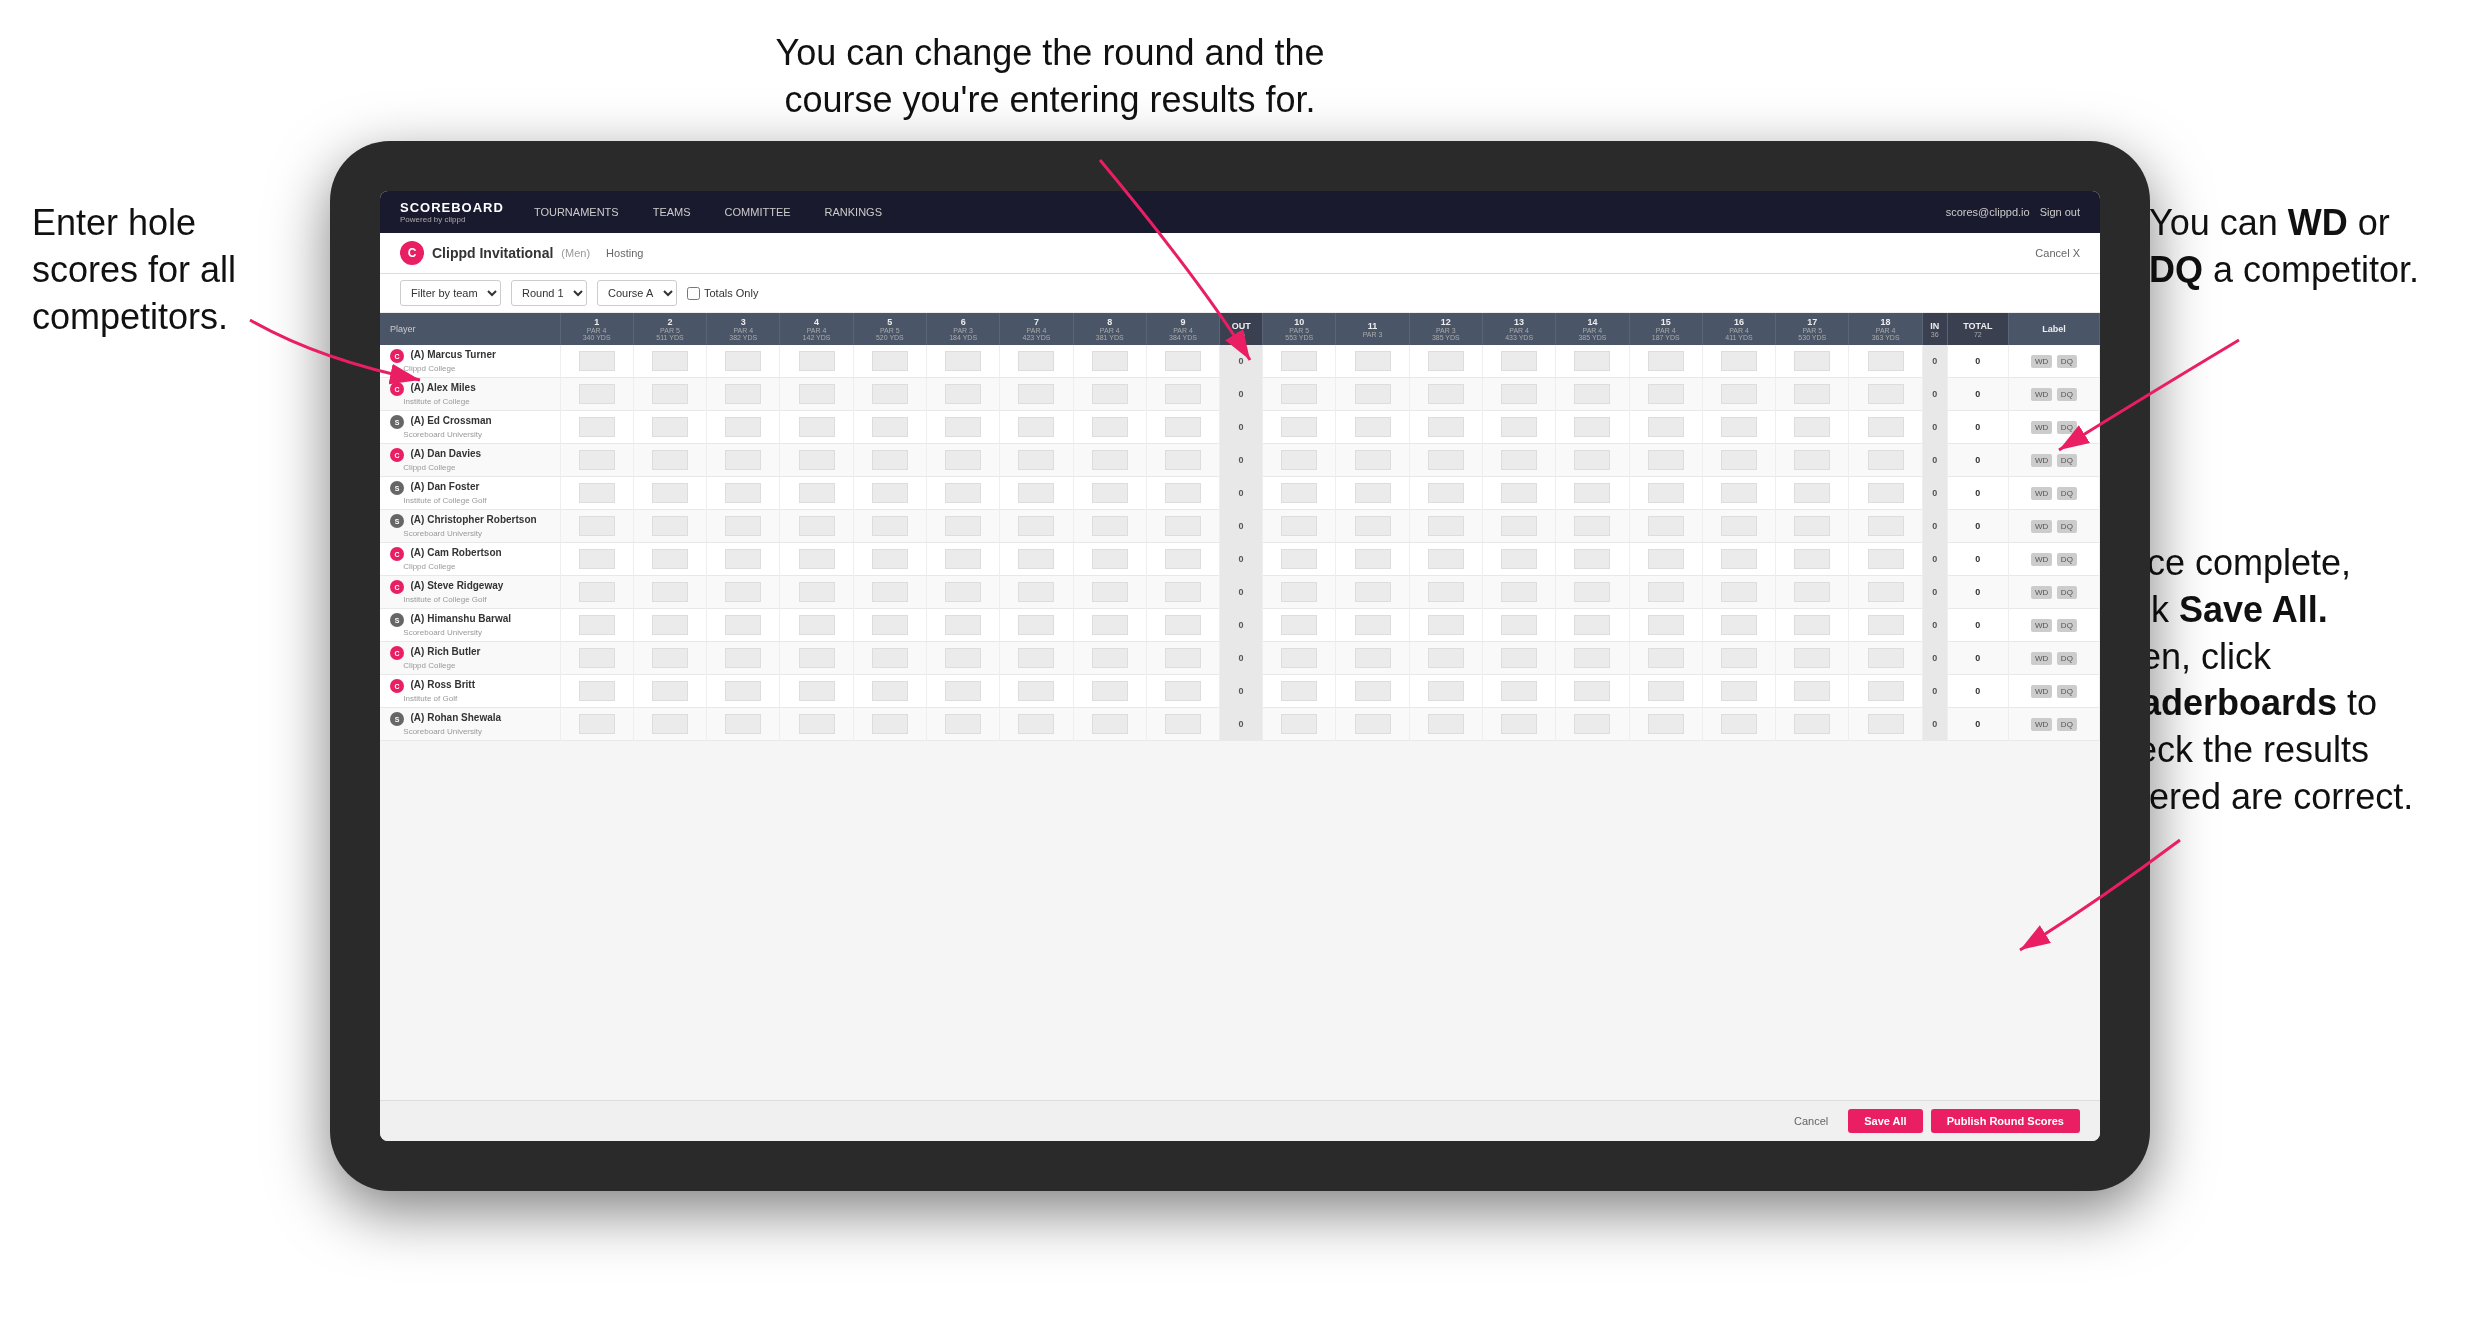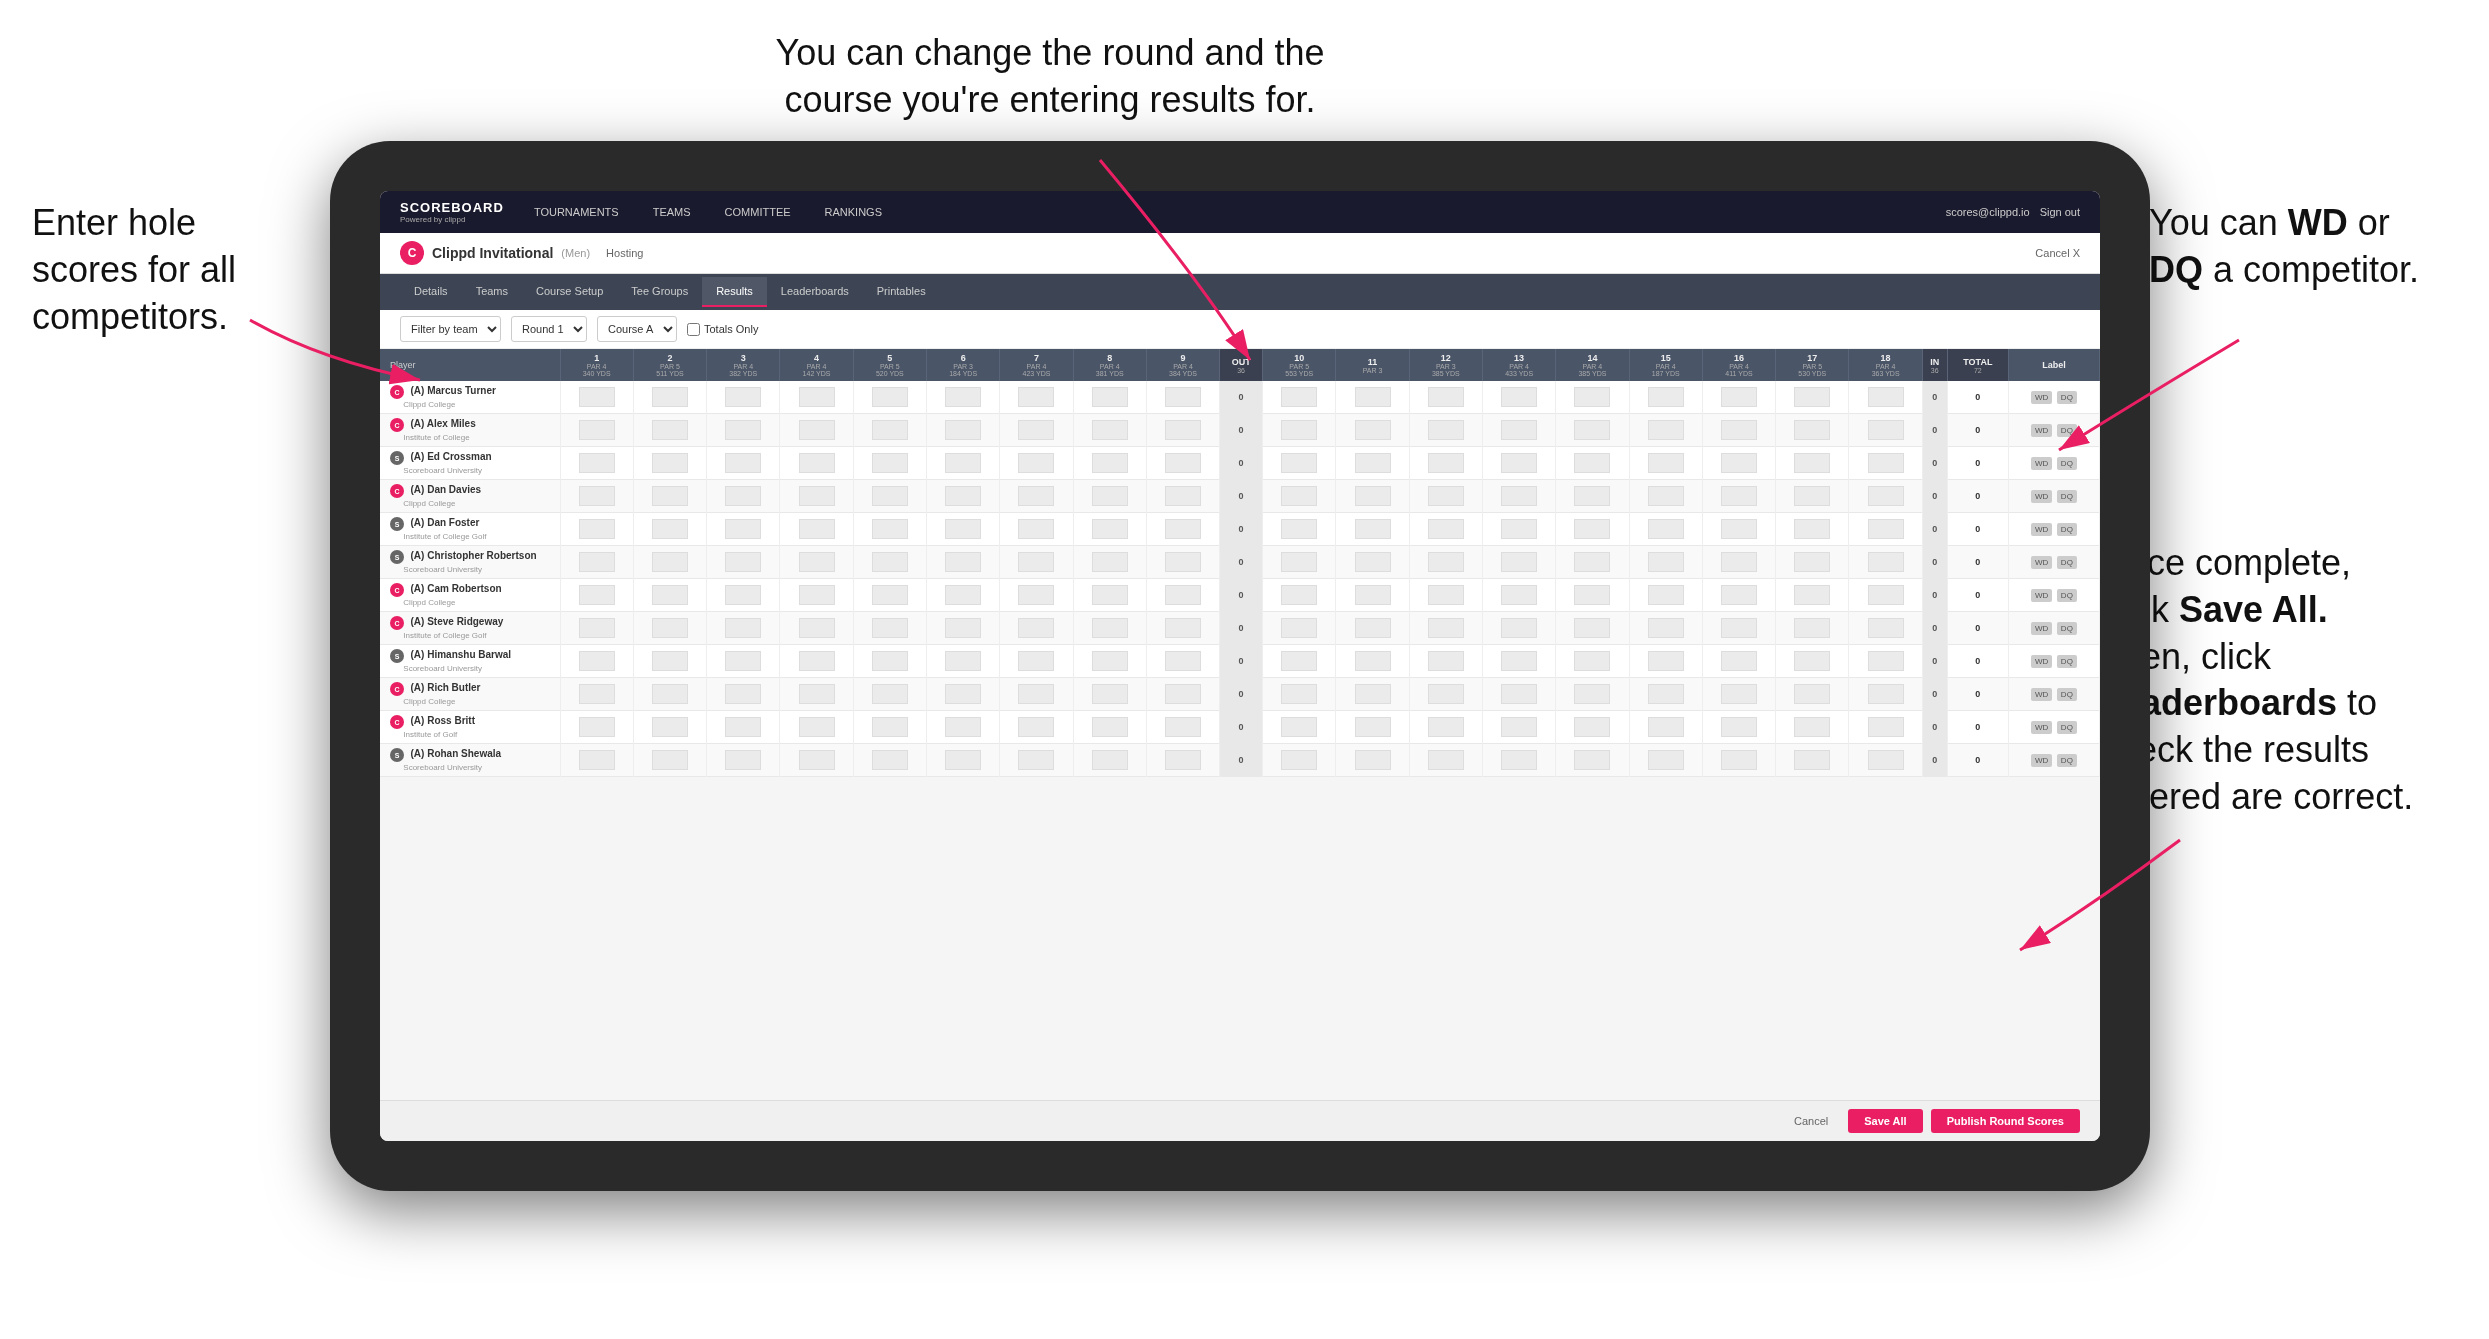--- a/index.html
+++ b/index.html
@@ -468,29 +468,20 @@
     <div class="tournament-header">
       <div class="tournament-name">
         <div class="tournament-icon">C</div>
         <span class="tournament-title">Clippd Invitational</span>
         <span class="tournament-subtitle">(Men)</span>
         <span class="hosting-badge">Hosting</span>
       </div>
       <span class="cancel-btn">Cancel X</span>
     </div>
 
-    <div class="tabs-bar">
-      <div class="tab">Details</div>
-      <div class="tab">Teams</div>
-      <div class="tab">Course Setup</div>
-      <div class="tab">Tee Groups</div>
-      <div class="tab active">Results</div>
-      <div class="tab">Leaderboards</div>
-      <div class="tab">Printables</div>
-    </div>
 
     <div class="filter-row">
       <select class="filter-select">
         <option>Filter by team</option>
       </select>
       <select class="filter-select">
         <option>Round 1</option>
       </select>
       <select class="filter-select">
         <option>Course A</option>

